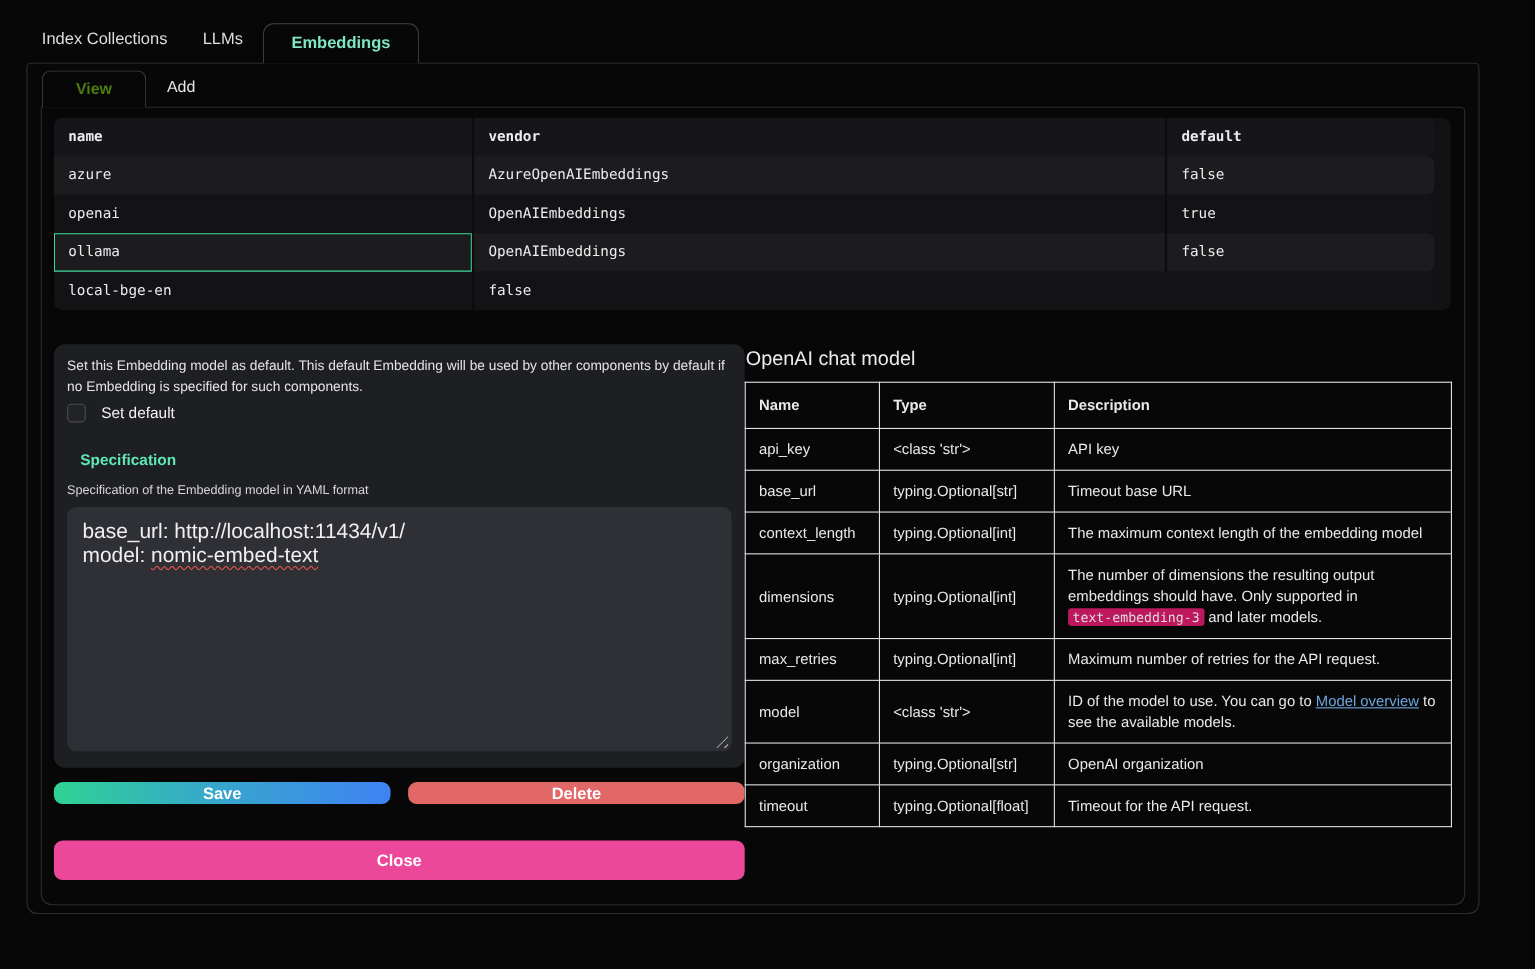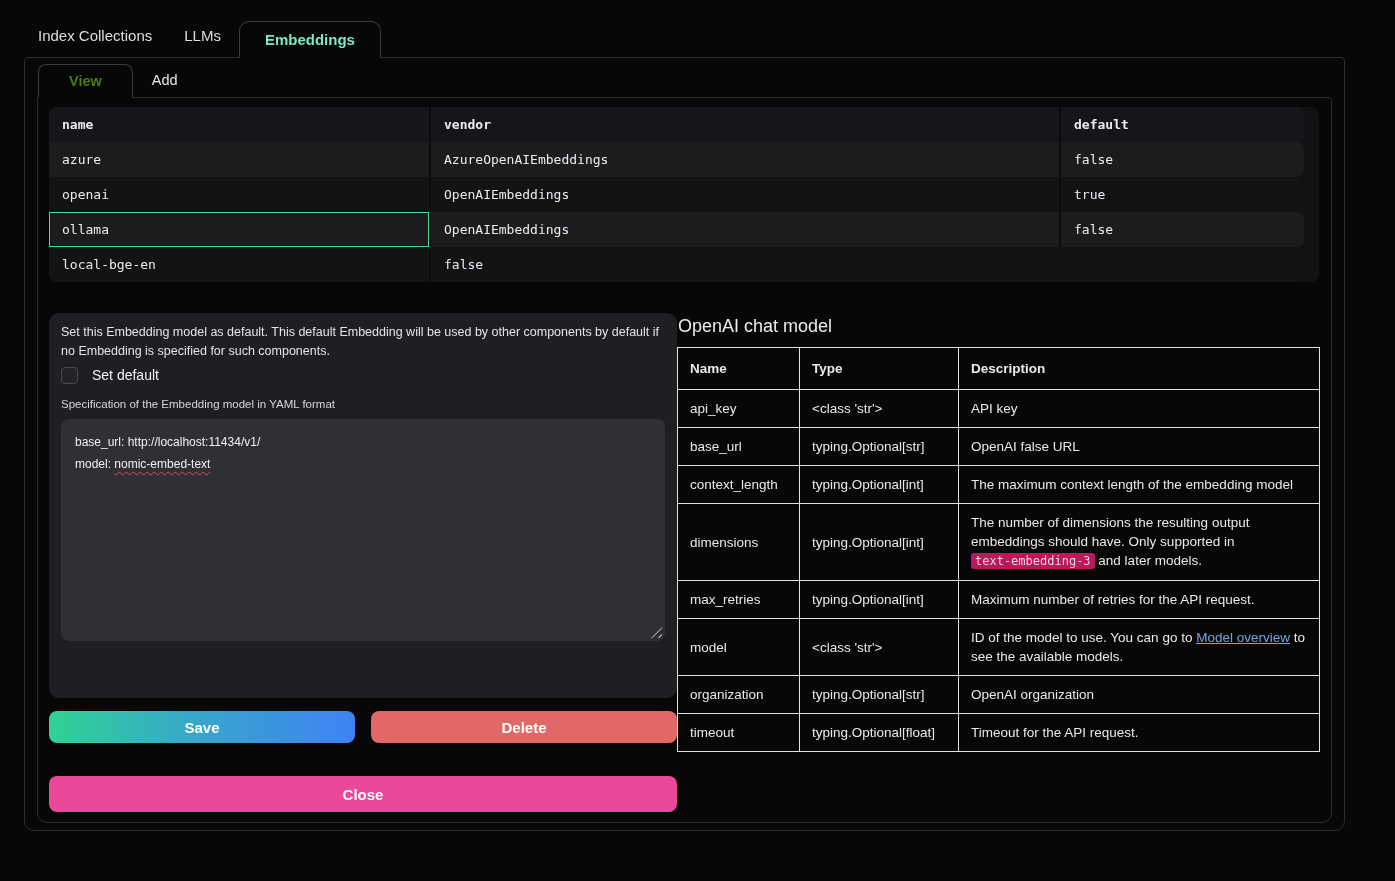--- a/index.html
+++ b/index.html
@@ -46,28 +46,28 @@
   .right-col { flex:1; }
 
   .left-card { width:628px; height:385px; background:#1e1f23; border-radius:10px; padding:10px 12px; }
   .default-desc { font-size:12.5px; line-height:19px; color:#e4e4e6; }
   .chk-row { display:flex; align-items:flex-start; gap:14px; margin-top:6px; height:17px; cursor:pointer; }
   .checkbox { width:17px; height:17px; border:1.5px solid #4a4b52; border-radius:4px; background:#222327; flex:0 0 auto; }
   .chk-label { font-size:14px; color:#f2f2f4; }
   .spec-heading { margin:26px 0 0 12px; font-size:14px; font-weight:700; color:#5fe8b4; }
   .spec-desc { margin-top:14px; font-size:11.5px; color:#d6d6d8; }
   .yaml-box { margin-top:9px; width:604px; height:222px; background:#2e3036; border-radius:8px; padding:12px 14px;
-    font-size:12px; line-height:22px; color:#f0f0f2; position:relative; cursor:text; }
+    font-size:19px; line-height:22px; color:#f0f0f2; position:relative; cursor:text; }
   .squiggle { text-decoration:underline; text-decoration-style:wavy; text-decoration-color:#e05252; text-decoration-thickness:1px; text-underline-offset:3px; }
   .resize-handle { position:absolute; right:3px; bottom:3px; width:11px; height:11px;
     background:repeating-linear-gradient(-45deg, transparent 0 2px, #9a9aa0 2px 3px, transparent 3px 5px);
     clip-path:polygon(100% 0, 100% 100%, 0 100%); cursor:nwse-resize; }
 
   .btn-row { display:flex; gap:16px; margin-top:13px; width:628px; }
-  .btn { height:32px; border:none; border-radius:8px; color:#fff; font-family:"Liberation Sans", sans-serif;
+  .btn { height:20px; border:none; border-radius:8px; color:#fff; font-family:"Liberation Sans", sans-serif;
     font-size:15px; font-weight:700; cursor:pointer; display:flex; align-items:center; justify-content:center; }
   .btn-save { flex:1; background:linear-gradient(90deg, #2fd394 0%, #36a9c9 45%, #3f82f4 100%); }
   .btn-delete { flex:1; background:#e26868; }
   .btn-close { width:628px; height:36px; margin-top:33px; background:#ec4899; border-radius:8px; }
 
   
   .info-title { font-size:18px; color:#ececee; margin:3px 0 10px 1px; }
   .info-table { width:100%; border-collapse:collapse; font-size:13.5px; color:#e9e9eb; background:#070708; }
   .info-table th, .info-table td { border:1px solid #e2e2e4; padding:9px 12px; text-align:left; vertical-align:middle; line-height:19px; }
   .info-table th { font-weight:700; padding-top:11px; padding-bottom:11px; }
@@ -129,20 +129,21 @@
 
     <div class="content">
 
       <div class="left-col">
         <div class="left-card">
           <div class="default-desc">Set this Embedding model as default. This default Embedding will be used by other components by default if no Embedding is specified for such components.</div>
           <div class="chk-row">
             <div class="checkbox"></div>
             <span class="chk-label">Set default</span>
           </div>
+          <div class="spec-heading">Specification</div>
           <div class="spec-desc">Specification of the Embedding model in YAML format</div>
           <div class="yaml-box">
             <div>base_url: http://localhost:11434/v1/</div>
             <div><span>model: </span><span class="squiggle">nomic-embed-text</span></div>
             <div class="resize-handle"></div>
           </div>
         </div>
 
         <div class="btn-row">
           <button class="btn btn-save">Save</button>
@@ -163,21 +164,21 @@
           </thead>
           <tbody id="info-body">
               <tr>
                 <td>api_key</td>
                 <td>&lt;class 'str'&gt;</td>
                 <td>API key</td>
               </tr>
               <tr>
                 <td>base_url</td>
                 <td>typing.Optional[str]</td>
-                <td>OpenAI false URL</td>
+                <td>Timeout base URL</td>
               </tr>
               <tr>
                 <td>context_length</td>
                 <td>typing.Optional[int]</td>
                 <td>The maximum context length of the embedding model</td>
               </tr>
               <tr>
                 <td>dimensions</td>
                 <td>typing.Optional[int]</td>
                 <td>The number of dimensions the resulting output embeddings should have. Only supported in <span class="code">text-embedding-3</span> and later models.</td>

